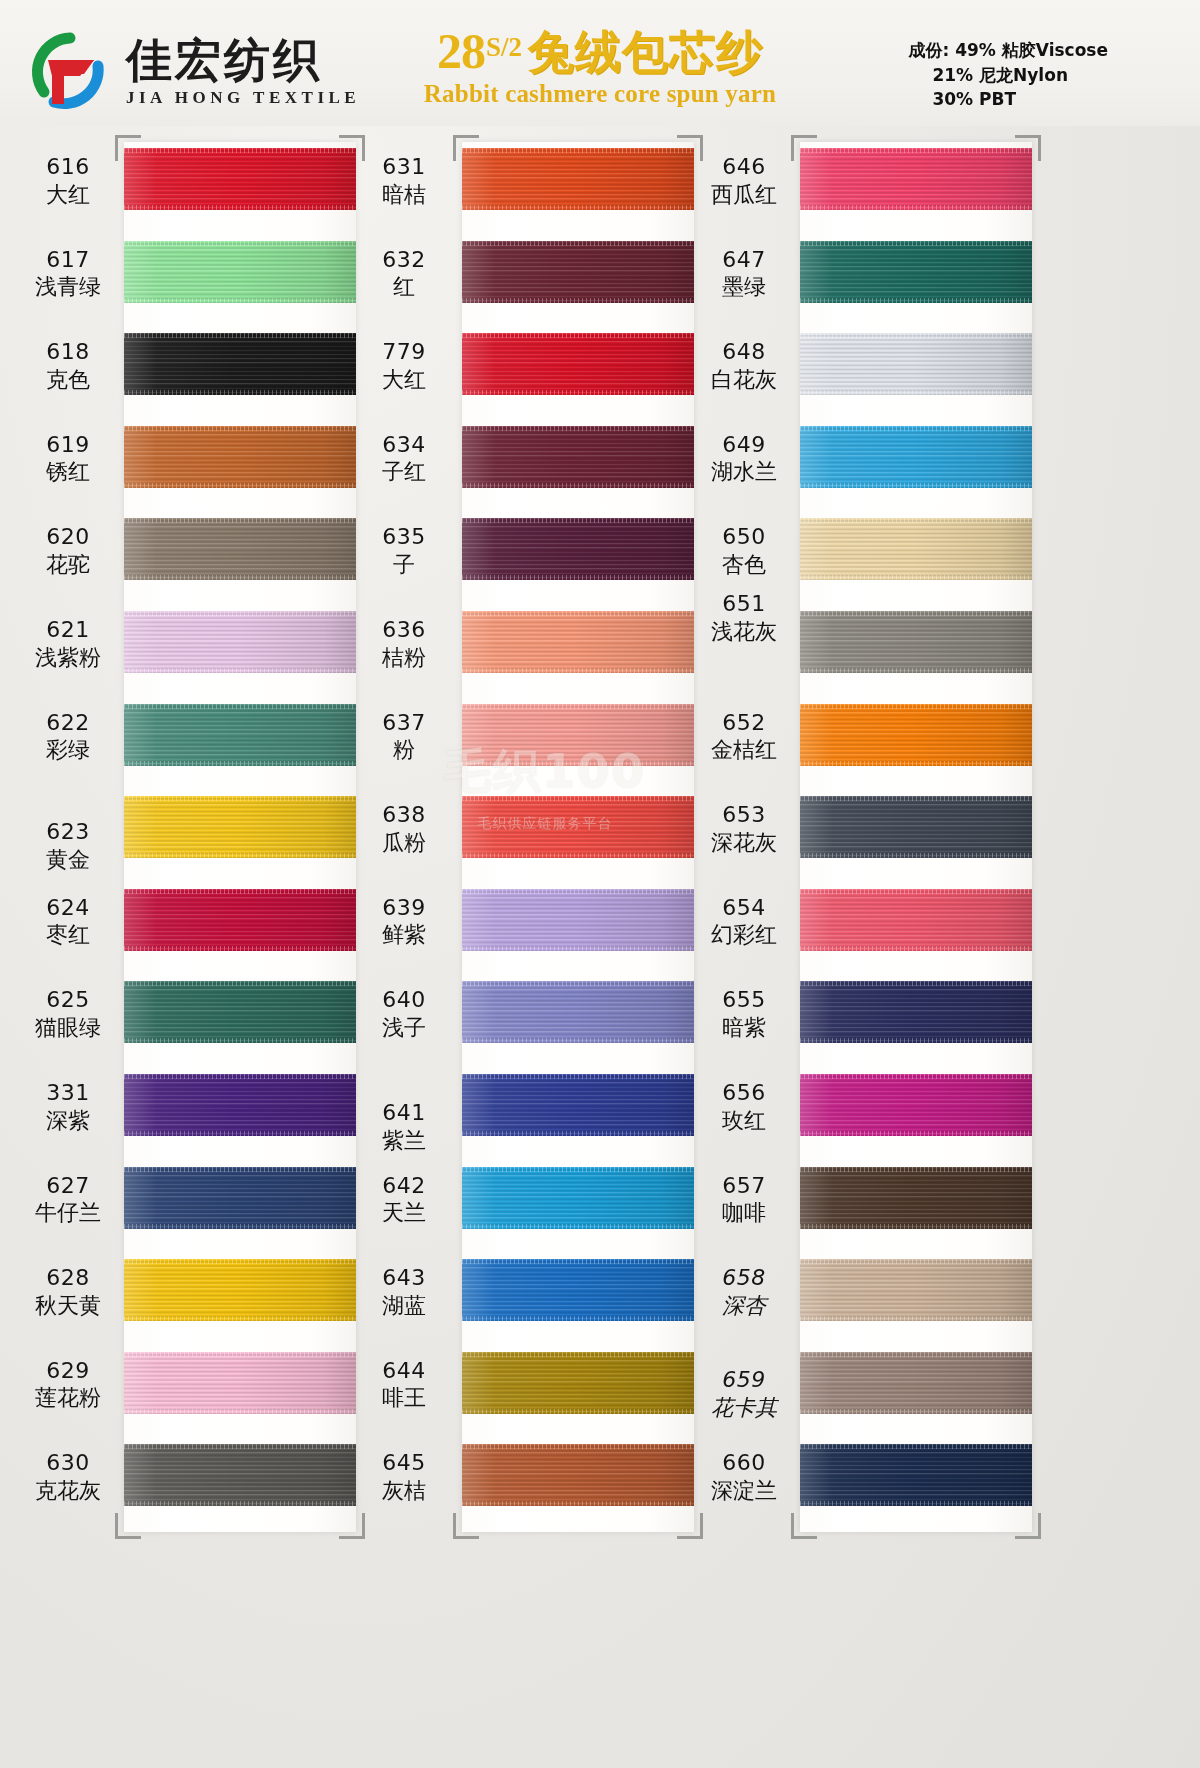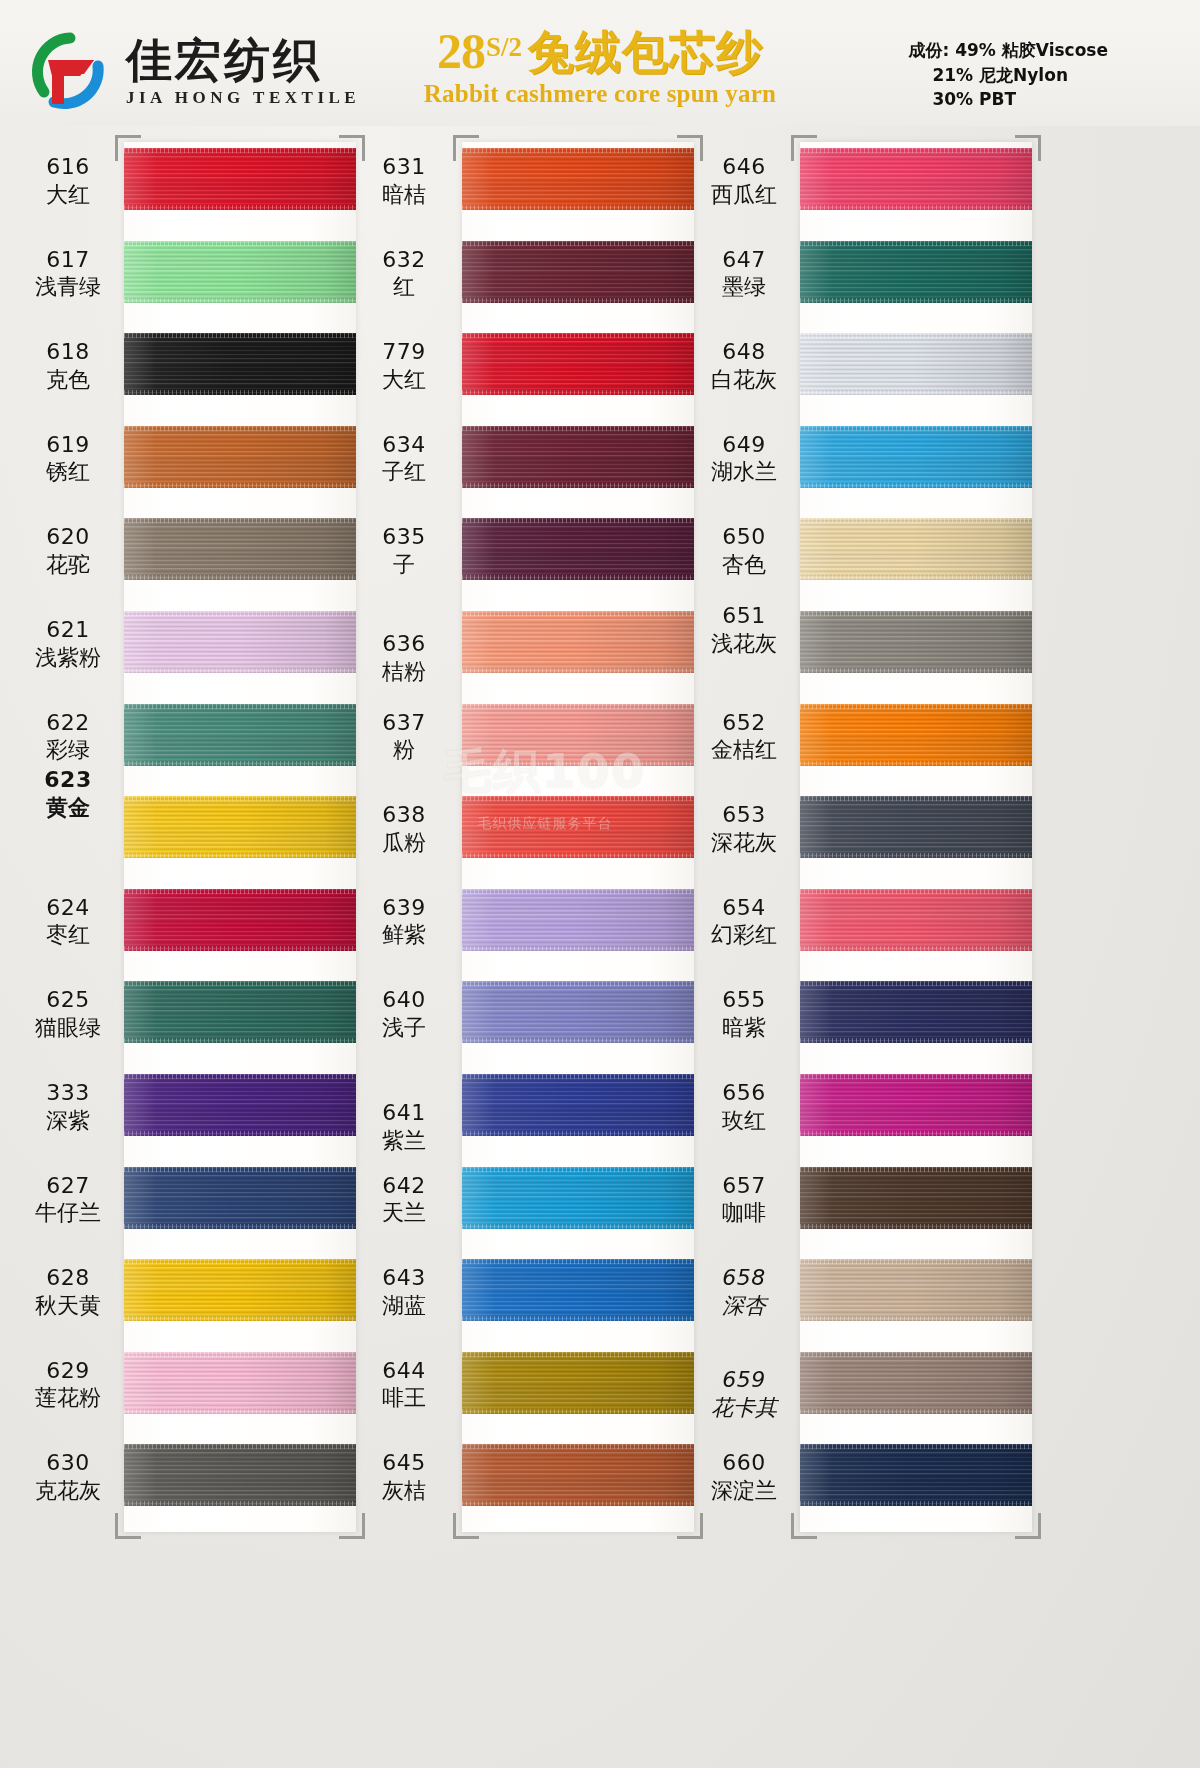--- a/index.html
+++ b/index.html
@@ -294,21 +294,21 @@
         <div class="lbl" style="top: 583.6px;">
           <div class="code">622</div>
           <div class="name">彩绿</div>
         </div>
         <div class="swatch" style="top: 670.2px; height: 62px; background: rgb(245, 200, 28);">
           <div class="yarn"></div>
           <div class="shine"></div>
           <div class="fuzz-t"></div>
           <div class="fuzz-b"></div>
         </div>
-        <div class="lbl" style="top: 641px; font-weight: bold;">
+        <div class="lbl" style="top: 693px;">
           <div class="code">623</div>
           <div class="name">黄金</div>
         </div>
         <div class="swatch" style="top: 762.8px; height: 62px; background: rgb(197, 16, 60);">
           <div class="yarn"></div>
           <div class="shine"></div>
           <div class="fuzz-t"></div>
           <div class="fuzz-b"></div>
         </div>
         <div class="lbl" style="top: 768.8px;">
@@ -325,21 +325,21 @@
           <div class="code">625</div>
           <div class="name">猫眼绿</div>
         </div>
         <div class="swatch" style="top: 948px; height: 62px; background: rgb(75, 36, 128);">
           <div class="yarn"></div>
           <div class="shine"></div>
           <div class="fuzz-t"></div>
           <div class="fuzz-b"></div>
         </div>
         <div class="lbl" style="top: 954px;">
-          <div class="code">333</div>
+          <div class="code">331</div>
           <div class="name">深紫</div>
         </div>
         <div class="swatch" style="top: 1040.6px; height: 62px; background: rgb(44, 68, 116);">
           <div class="yarn"></div>
           <div class="shine"></div>
           <div class="fuzz-t"></div>
           <div class="fuzz-b"></div>
         </div>
         <div class="lbl" style="top: 1046.6px;">
           <div class="code">627</div>
@@ -432,21 +432,21 @@
         <div class="lbl" style="top: 398.4px;">
           <div class="code">635</div>
           <div class="name">子</div>
         </div>
         <div class="swatch" style="top: 485px; height: 62px; background: rgb(247, 152, 120);">
           <div class="yarn"></div>
           <div class="shine"></div>
           <div class="fuzz-t"></div>
           <div class="fuzz-b"></div>
         </div>
-        <div class="lbl" style="top: 491px; margin-top: 14px;">
+        <div class="lbl" style="top: 491px;">
           <div class="code">636</div>
           <div class="name">桔粉</div>
         </div>
         <div class="swatch" style="top: 577.6px; height: 62px; background: rgb(247, 157, 149);">
           <div class="yarn"></div>
           <div class="shine"></div>
           <div class="fuzz-t"></div>
           <div class="fuzz-b"></div>
         </div>
         <div class="lbl" style="top: 583.6px;">
@@ -590,21 +590,21 @@
         <div class="lbl" style="top: 398.4px;">
           <div class="code">650</div>
           <div class="name">杏色</div>
         </div>
         <div class="swatch" style="top: 485px; height: 62px; background: rgb(140, 136, 128);">
           <div class="yarn"></div>
           <div class="shine"></div>
           <div class="fuzz-t"></div>
           <div class="fuzz-b"></div>
         </div>
-        <div class="lbl" style="top: 477px;">
+        <div class="lbl" style="top: 465px;">
           <div class="code">651</div>
           <div class="name">浅花灰</div>
         </div>
         <div class="swatch" style="top: 577.6px; height: 62px; background: rgb(249, 127, 9);">
           <div class="yarn"></div>
           <div class="shine"></div>
           <div class="fuzz-t"></div>
           <div class="fuzz-b"></div>
         </div>
         <div class="lbl" style="top: 583.6px;">

